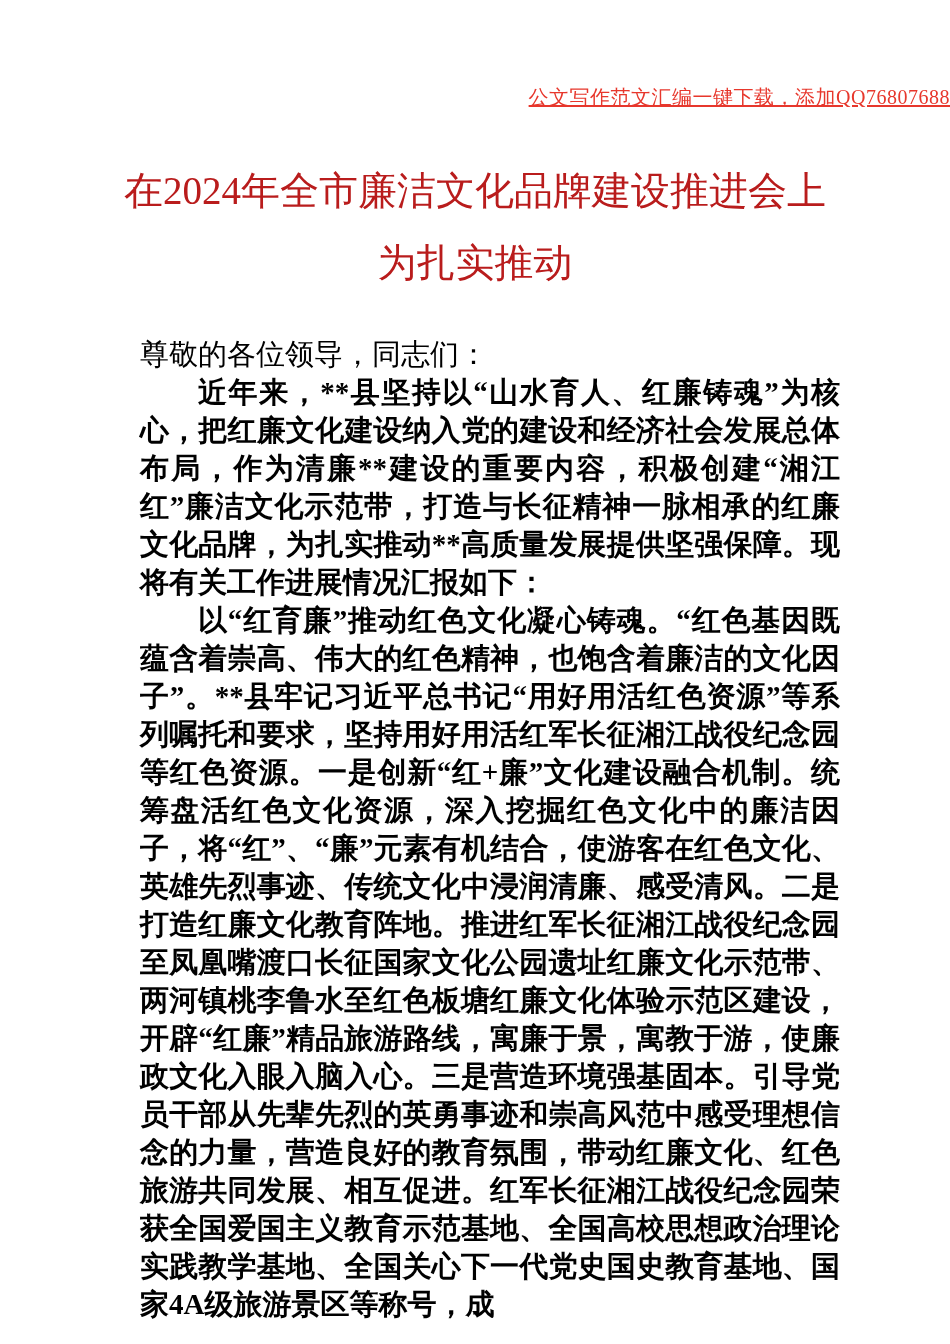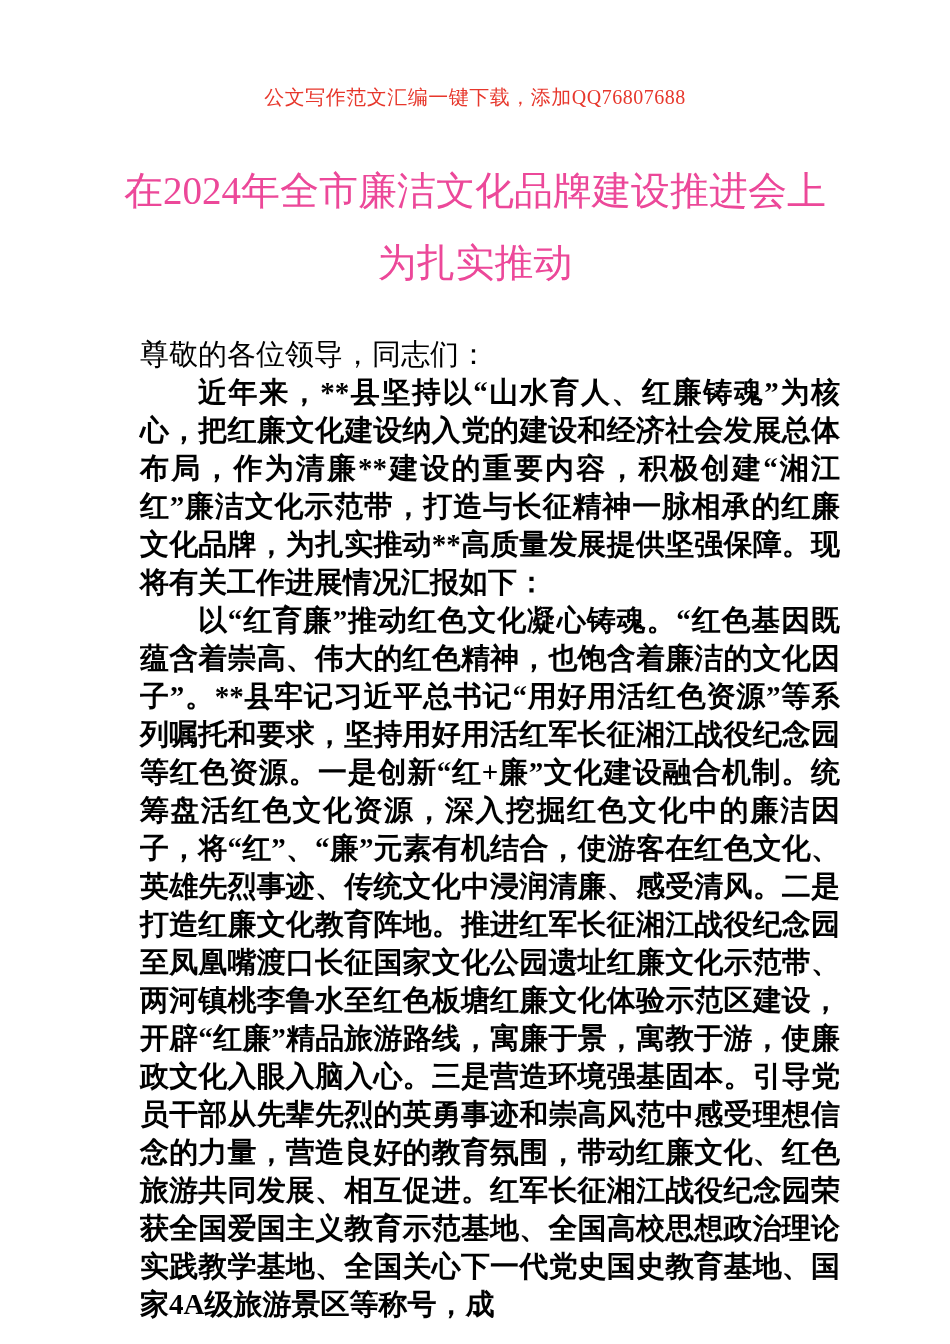--- a/index.html
+++ b/index.html
@@ -12,32 +12,33 @@
     overflow: hidden;
   }
   .page {
     position: relative;
     width: 950px;
     height: 1344px;
     background: #ffffff;
   }
   .notice {
     padding-top: 84px;
-    text-align: center;
+    text-align: right;
     font-size: 20px;
     letter-spacing: 0.5px;
     color: #e7372c; 
+    text-decoration: underline;
   }
   .doc-title {
     margin-top: 44px;
     text-align: center;
     font-size: 39px;
     line-height: 72px;
     font-weight: normal;
-    color: #ec4899;
+    color: #b91c1c;
   }
   .doc-title .title-line { display: block; }
   .doc-body {
     margin-left: 140px;
     margin-top: 36px;
     width: 700px;
     font-size: 29px;
     line-height: 38px;
     text-align: justify;
     text-justify: inter-ideograph;

